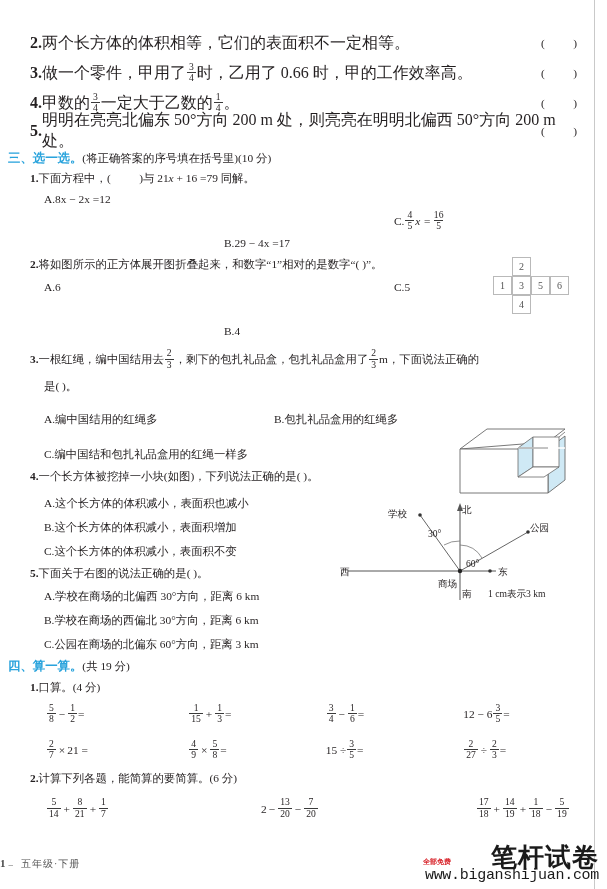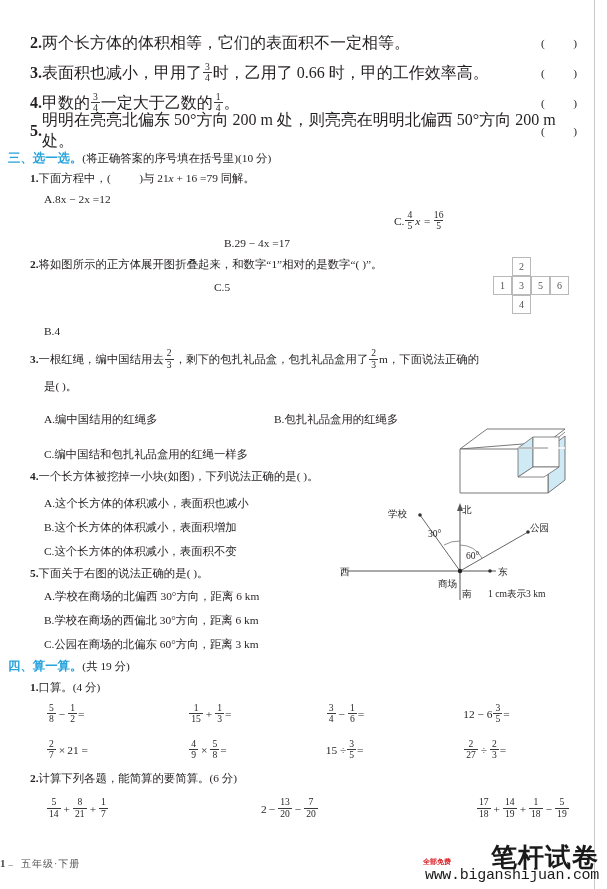--- a/index.html
+++ b/index.html
@@ -263,21 +263,21 @@
     <div>
 
       <div class="tf-line">
         <span class="num">2.</span>
         <span>两个长方体的体积相等，它们的表面积不一定相等。</span>
         <span class="blankparen">(          )</span>
       </div>
 
       <div class="tf-line">
         <span class="num">3.</span>
-        <span>表面积也减小，甲用了</span>
+        <span>做一个零件，甲用了</span>
         <span class="frac">
           <span class="n">3</span>
           <span class="d">4</span>
         </span>
         <span>时，乙用了 0.66 时，甲的工作效率高。</span>
         <span class="blankparen">(          )</span>
       </div>
 
       <div class="tf-line">
         <span class="num">4.</span>
@@ -327,20 +327,23 @@
           <span class="n">16</span>
           <span class="d">5</span>
         </span>
       </span>
     </div>
 
     <div class="q" style="margin-top:10px;">
       <span class="num">2.</span><span>将如图所示的正方体展开图折叠起来，和数字“1”相对的是数字“(          )”。</span>
     </div>
     <div class="choices" style="margin-top:10px;">
+      <span class="c c1">
+        <span>A.</span><span>6</span>
+      </span>
       <span class="c c2">
         <span>B.</span><span>4</span>
       </span>
       <span class="c c3">
         <span>C.</span><span>5</span>
       </span>
     </div>
 
     <div class="q" style="margin-top:12px;">
       <span class="inline-mid">
@@ -616,21 +619,21 @@
       <path d="M 120,45 A 26,26 0 0 1 142,58" fill="none" stroke="#777" stroke-width="0.8"></path>
     </svg>
     <span class="lbl" style="left:122px;top:4px;">北</span>
     <span class="lbl" style="left:122px;top:88px;">南</span>
     <span class="lbl" style="left:158px;top:66px;">东</span>
     <span class="lbl" style="left:0px;top:66px;">西</span>
     <span class="lbl" style="left:48px;top:8px;">学校</span>
     <span class="lbl" style="left:190px;top:22px;">公园</span>
     <span class="lbl" style="left:98px;top:78px;">商场</span>
     <span class="lbl" style="left:88px;top:28px;">30°</span>
-    <span class="lbl" style="left:126px;top:50px;">60°</span>
+    <span class="lbl" style="left:126px;top:58px;">60°</span>
     <span class="lbl" style="left:148px;top:88px;">1 cm表示3 km</span>
   </div>
 
   <div class="footer">
     <span class="pg">1</span>
     <span class="dash">–</span>
     <span class="grade">五年级·下册</span>
   </div>
 
   <div class="watermark">

